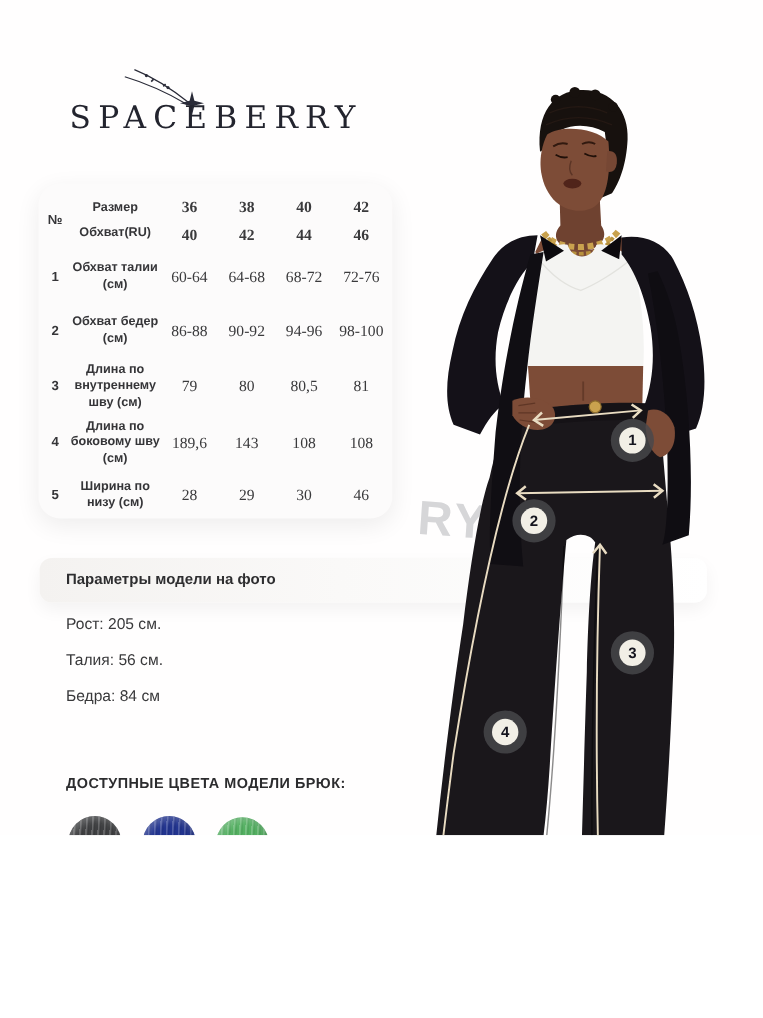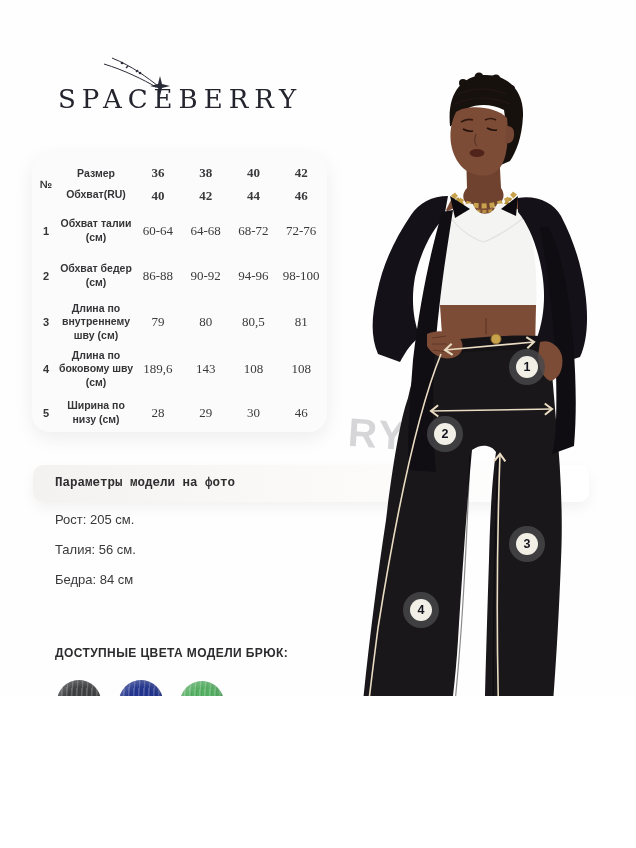--- a/index.html
+++ b/index.html
@@ -17,21 +17,21 @@
   .t-head{height:50px;}
   .t-stack{display:flex;flex-direction:column;justify-content:space-between;gap:7px;}
   .t-label{font-weight:700;font-size:10.5px;line-height:1.3;text-align:center;color:#353538;}
   .t-val{font-size:13px;text-align:center;color:#3a3a3c;font-family:Liberation Serif, serif;}
   .t-val.b{font-weight:700;}
   .t-num{font-weight:700;font-size:11px;text-align:center;color:#353538;}
   .r1{height:44px}.r2{height:45px}.r3{height:48px}.r4{height:46px}.r5{height:42px}
   
   .params-bar{position:absolute;left:33px;top:465px;width:556px;height:37px;border-radius:10px;
               background:linear-gradient(90deg,#f4f2f0 0%,#faf9f8 45%,#ffffff 100%);
-              box-shadow:0 6px 14px rgba(0,0,0,.05);z-index:0;font-family:Liberation Mono, monospace;}
+              box-shadow:0 6px 14px rgba(0,0,0,.05);z-index:0;}
   .params-title{position:absolute;left:22px;top:0;line-height:37px;font-weight:700;font-size:12.5px;color:#2e2e30;}
   .params-lines{position:absolute;left:55px;top:512px;z-index:0;}
   .params-lines p{margin:0 0 15px 0;font-size:13px;color:#39393b;}
   
   .colors-title{position:absolute;left:55px;top:646px;font-size:12px;font-weight:600;
                 letter-spacing:.4px;color:#2c2c2e;margin:0;z-index:0;}
   .swatch{position:absolute;width:44px;height:44px;border-radius:50%;overflow:hidden;z-index:0;}
   .swatch::after{content:"";position:absolute;inset:0;border-radius:50%;
       background:repeating-linear-gradient(94deg,rgba(255,255,255,.20) 0 1px,rgba(0,0,0,.06) 2px 3px,transparent 3px 5px);
       box-shadow:inset -3px -4px 8px rgba(0,0,0,.18), inset 2px 3px 6px rgba(255,255,255,.25);}

